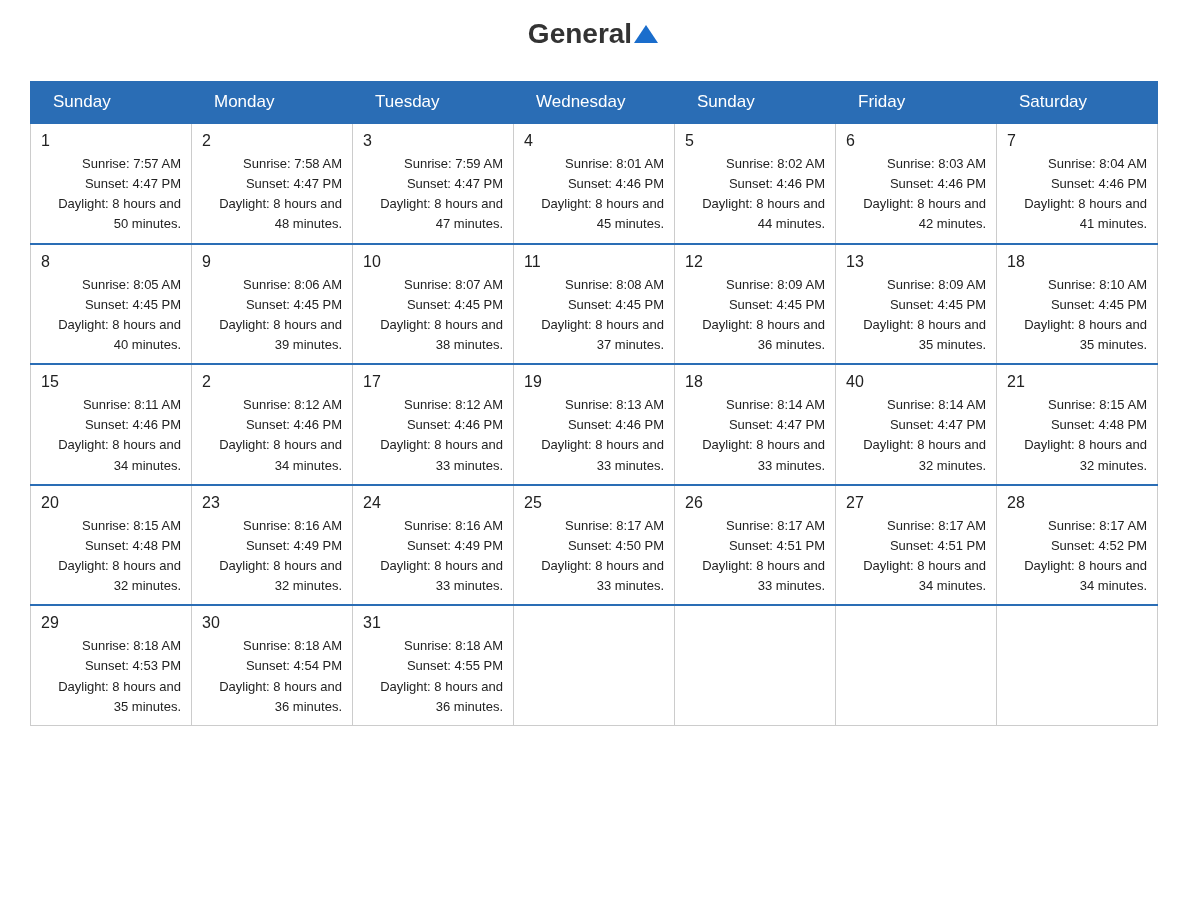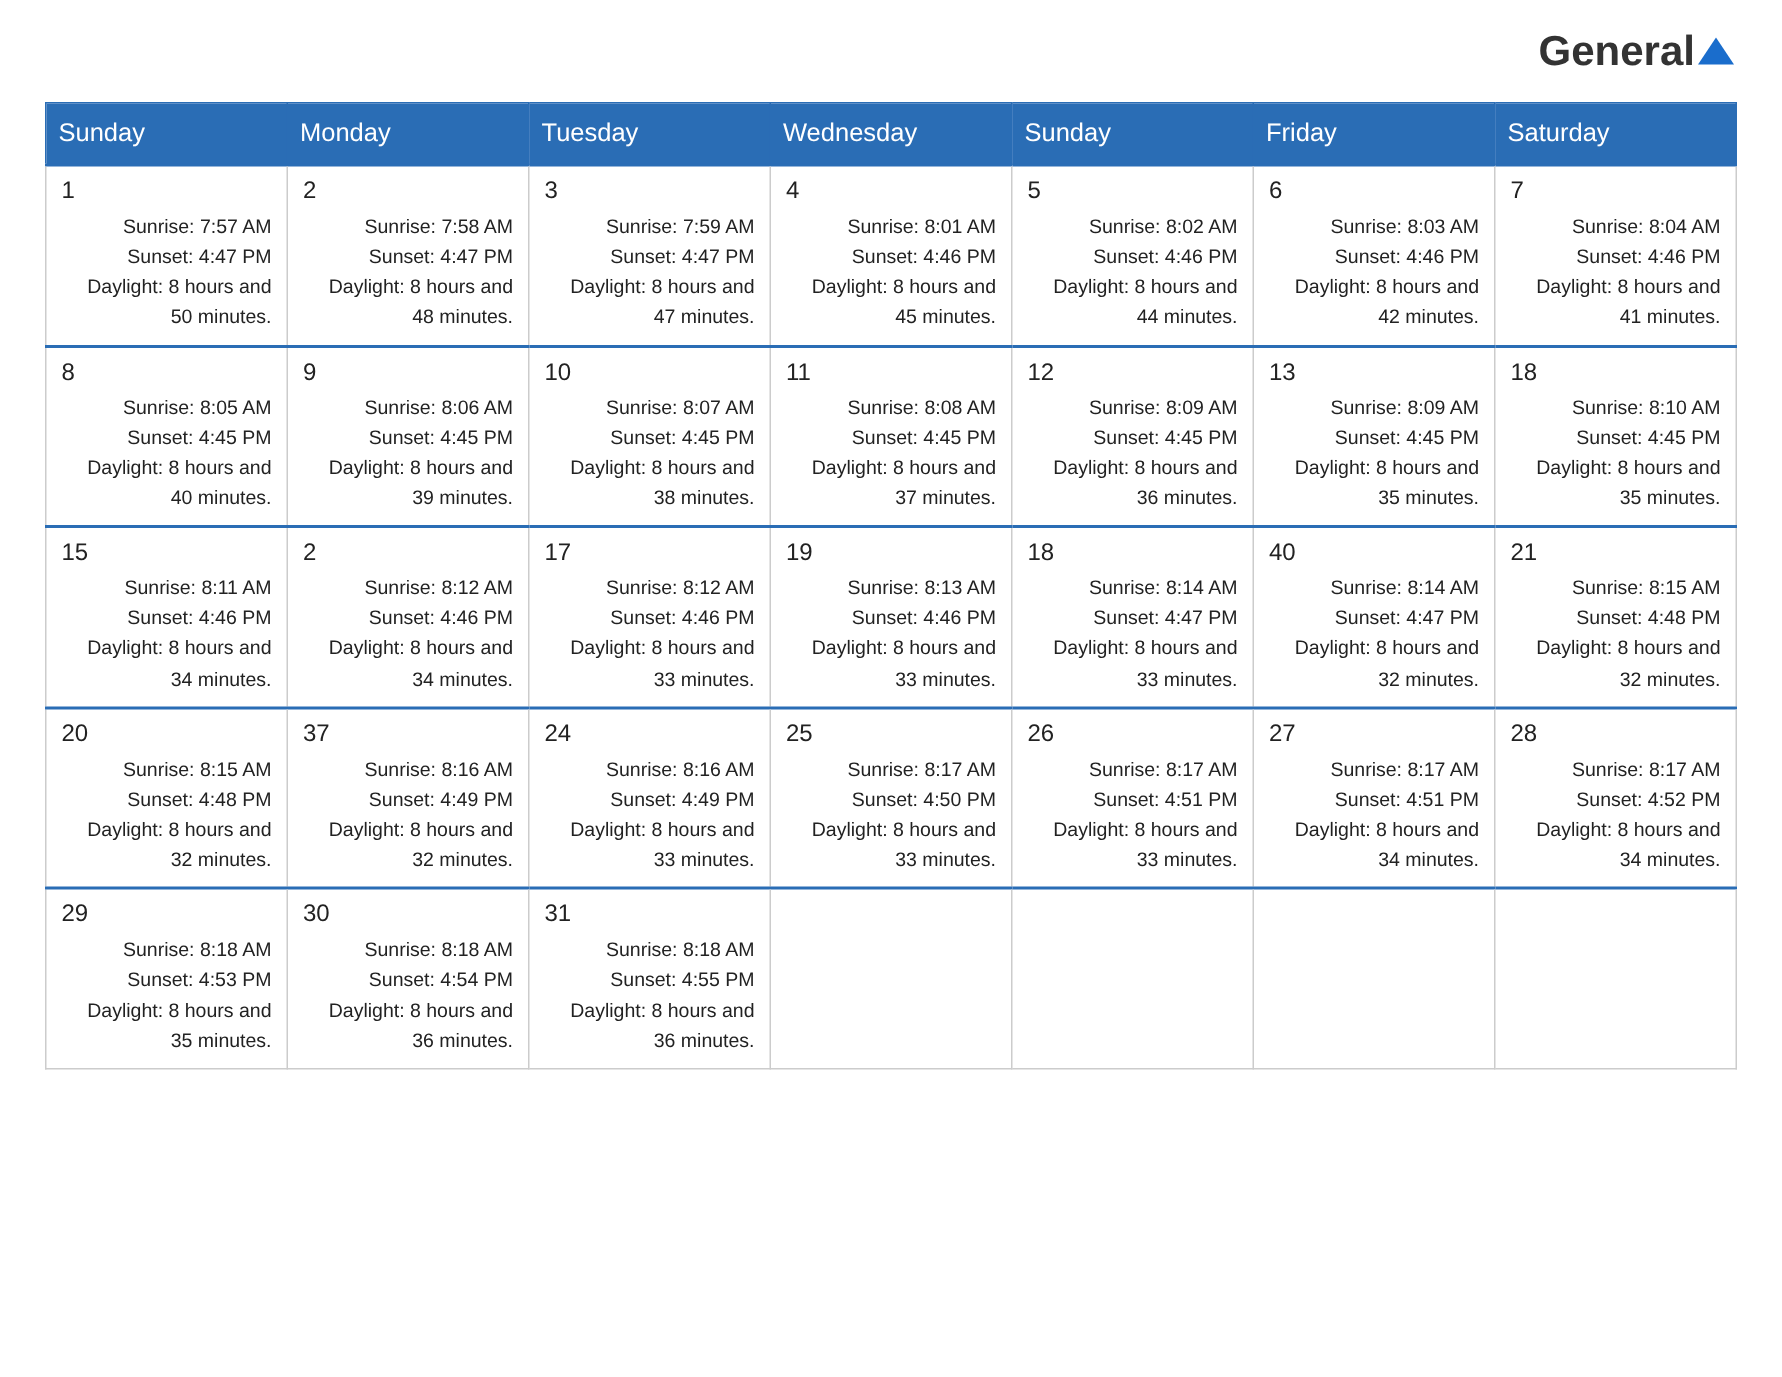--- a/index.html
+++ b/index.html
@@ -5,23 +5,23 @@
     * { box-sizing: border-box; margin: 0; padding: 0; }
     body {
       font-family: Arial, sans-serif;
       background: #fff;
       width: 1188px;
       min-height: 918px;
       padding: 20px 30px;
     }
     .header {
       display: flex;
-      justify-content: flex-end;
+      justify-content: center;
       align-items: flex-start;
-      margin-bottom: 20px;
+      margin-bottom: 33px;
     }
     .logo {
       display: flex;
       flex-direction: column;
       align-items: flex-start;
     }
     .logo-text {
       display: flex;
       align-items: center;
       font-size: 28px;
@@ -62,21 +62,21 @@
     }
     table {
       width: 100%;
       border-collapse: collapse;
     }
     th {
       background: #2a6db5;
       color: #fff;
       font-size: 17px;
       font-weight: normal;
-      padding: 10px 8px;
+      padding: 10px 22px;
       text-align: left;
       border: 1px solid #2a6db5;
     }
     td {
       vertical-align: top;
       padding: 8px 10px;
       border: 1px solid #ccc;
       font-size: 13.5px;
       color: #222;
       width: 14.28%;
@@ -220,21 +220,21 @@
           <span class="day-num">21</span>
 <div class="day-info">Sunrise: 8:15 AM<br>Sunset: 4:48 PM<br>Daylight: 8 hours and 32 minutes.</div>
         </td>
       </tr>
       <tr class="week-row">
         <td>
           <span class="day-num">20</span>
 <div class="day-info">Sunrise: 8:15 AM<br>Sunset: 4:48 PM<br>Daylight: 8 hours and 32 minutes.</div>
         </td>
         <td>
-          <span class="day-num">37</span>
+          <span class="day-num">23</span>
 <div class="day-info">Sunrise: 8:16 AM<br>Sunset: 4:49 PM<br>Daylight: 8 hours and 32 minutes.</div>
         </td>
         <td>
           <span class="day-num">24</span>
 <div class="day-info">Sunrise: 8:16 AM<br>Sunset: 4:49 PM<br>Daylight: 8 hours and 33 minutes.</div>
         </td>
         <td>
           <span class="day-num">25</span>
 <div class="day-info">Sunrise: 8:17 AM<br>Sunset: 4:50 PM<br>Daylight: 8 hours and 33 minutes.</div>
         </td>

